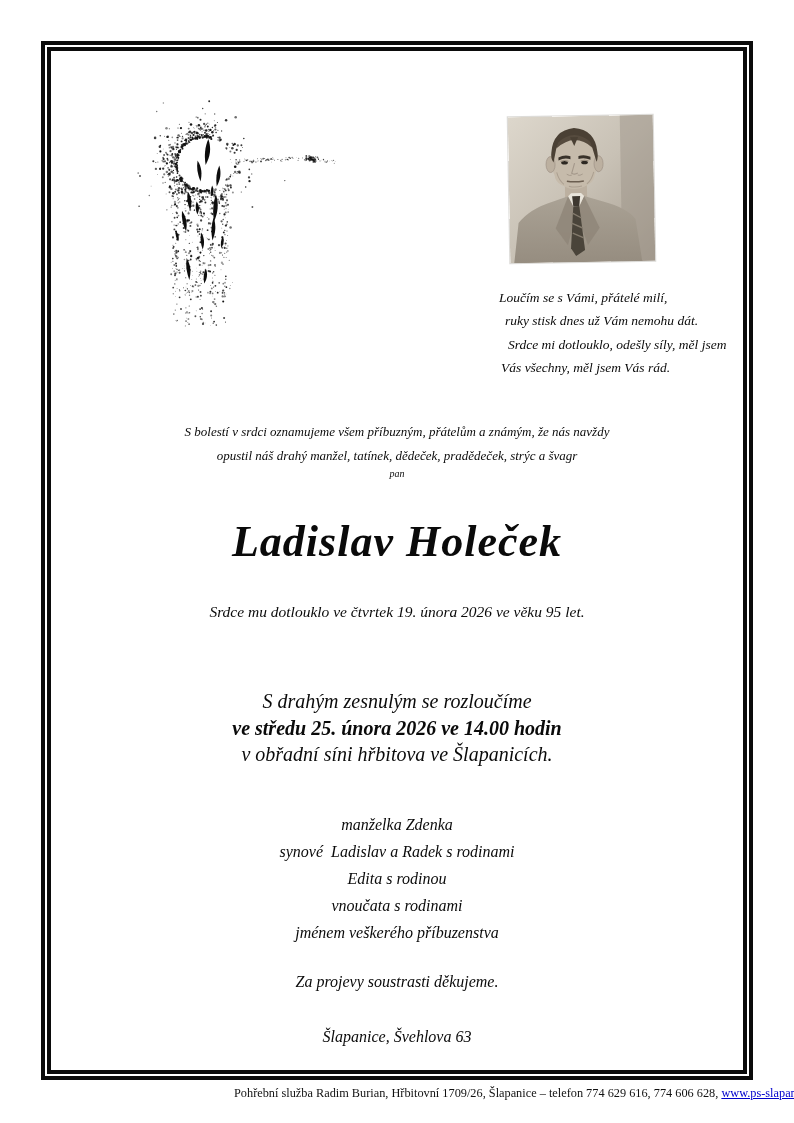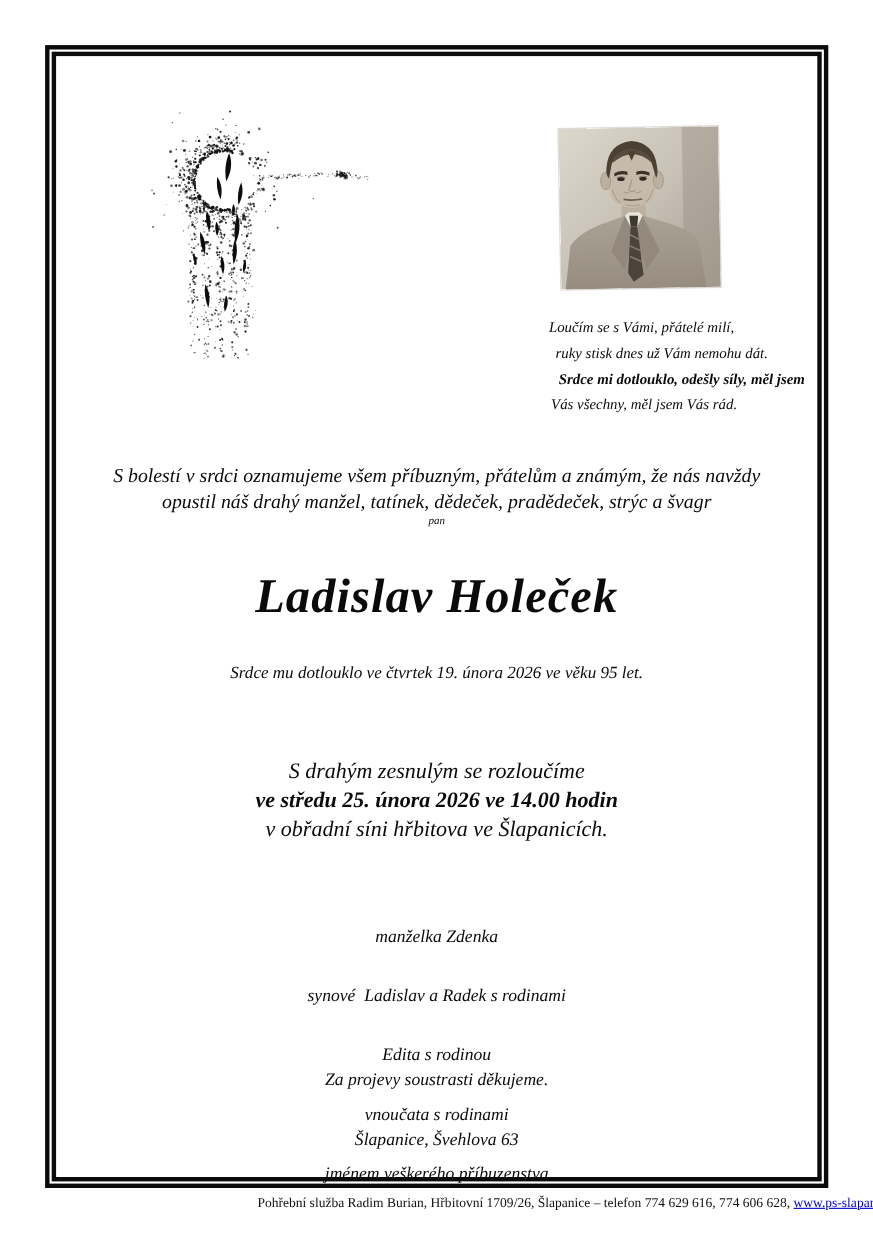--- a/index.html
+++ b/index.html
@@ -31,34 +31,34 @@
   }
   
   .txt{position:absolute;font-style:italic;}
   .center{left:41px;width:712px;text-align:center;}
   .poem{
     left:499px;top:286px;width:240px;
     font-size:13.5px;line-height:23.4px;
   }
   .poem .pline{white-space:pre;}
   .poem .pline:nth-child(2){padding-left:6px;}
-  .poem .pline:nth-child(3){padding-left:9px;font-weight:bold;}
+  .poem .pline:nth-child(3){padding-left:9px;}
   .poem .pline:nth-child(4){padding-left:2px;}
-  .announce{top:420px;font-size:18px;line-height:24px;}
+  .announce{top:420px;font-size:13px;line-height:24px;}
   .pan{top:468px;font-size:10px;}
   .name{
     top:516px;left:41px;width:712px;text-align:center;
     font-size:44px;font-weight:bold;font-style:italic;
     letter-spacing:1px;margin:0;
   }
   .deathinfo{top:603px;font-size:15.5px;}
   .farewell{top:688px;font-size:20px;line-height:26.5px;}
   .farewell .bold{font-weight:bold;}
   .mourners{top:811px;font-size:16px;line-height:27px;}
-  .mourners div{white-space:pre;margin-top:27px;}
+  .mourners div{white-space:pre;}
   .thanks{top:973px;font-size:16px;}
   .place{top:1028px;font-size:16px;}
   .footer{
     position:absolute;left:234px;top:1086px;
     font-size:12.3px;font-style:normal;white-space:nowrap;
     color:#111;
   }
   .footer a{color:#0000cc;text-decoration:underline;}
 </style>
 </head>

